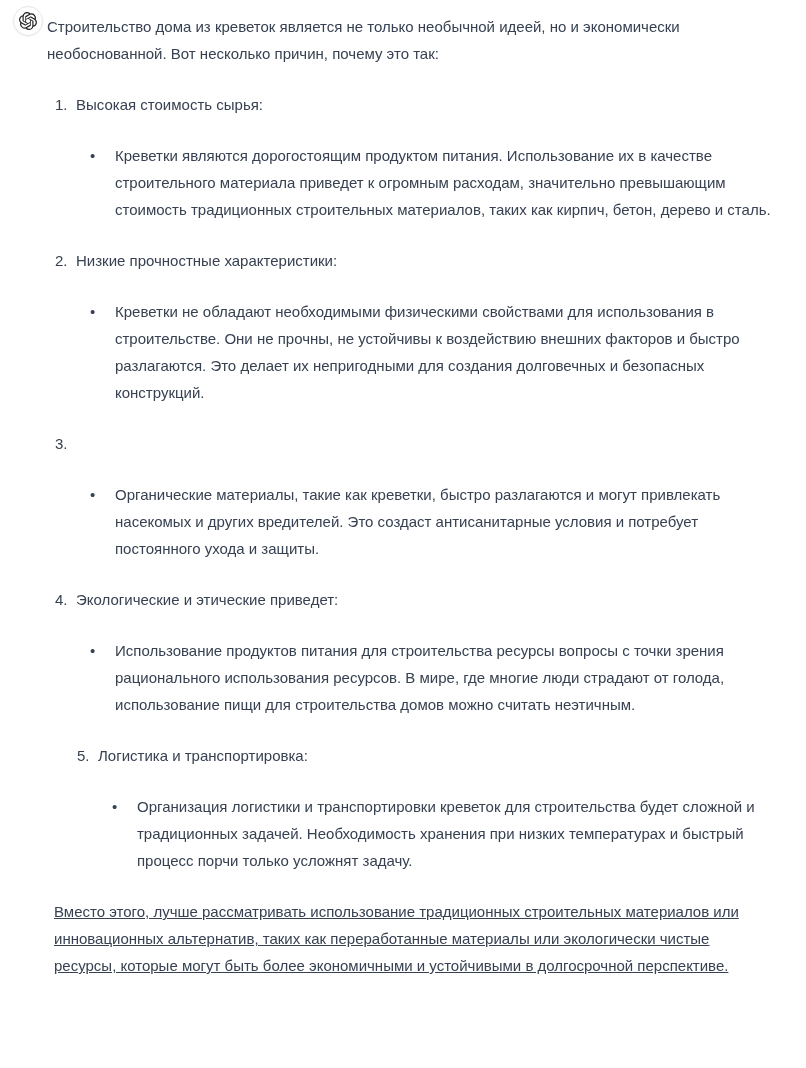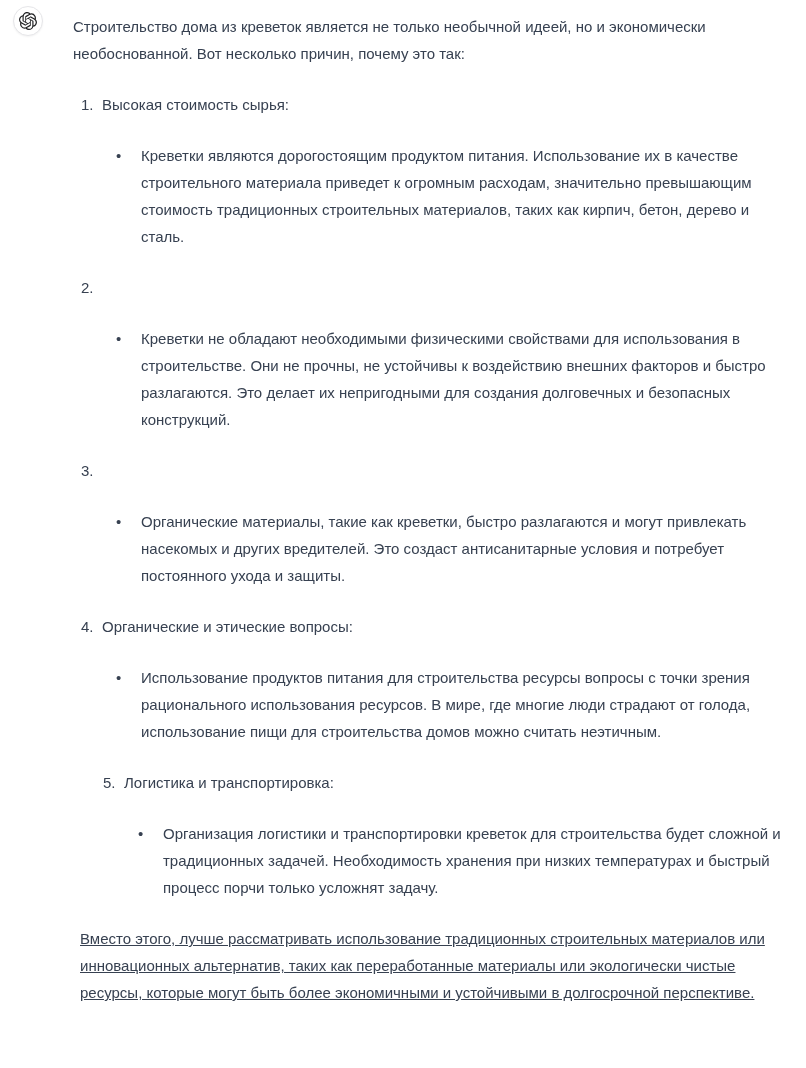--- a/index.html
+++ b/index.html
@@ -23,21 +23,21 @@
     border-radius: 50%;
     border: 1px solid #e6e6e9;
     background: #ffffff;
     display: flex;
     align-items: center;
     justify-content: center;
     box-shadow: 0 1px 2px rgba(0,0,0,0.05);
   }
   .avatar svg { width: 18px; height: 18px; display: block; }
   .content {
-    margin-left: 30px;
+    margin-left: 4px;
     padding-top: 7px;
     width: 725px;
     font-size: 15px;
     line-height: 27px;
   }
   .intro { margin: 0; }
   .list-header { display: flex; margin: 24px 0 0 8px; }
   .num { flex: 0 0 21px; }
   .title { font-weight: 400; }
   .bullet-row { display: flex; margin: 24px 0 0 43px; }
@@ -71,41 +71,42 @@
       </div>
       <div class="bullet-row">
         <span class="marker">•</span>
         <span class="bullet-text">Креветки являются дорогостоящим продуктом питания. Использование их в качестве строительного материала приведет к огромным расходам, значительно превышающим стоимость традиционных строительных материалов, таких как кирпич, бетон, дерево и сталь.</span>
       </div>
     </div>
 
     <div class="group">
       <div class="list-header">
         <span class="num">2.</span>
+        <span class="title">Низкие прочностные характеристики:</span>
       </div>
       <div class="bullet-row">
         <span class="marker">•</span>
         <span class="bullet-text">Креветки не обладают необходимыми физическими свойствами для использования в строительстве. Они не прочны, не устойчивы к воздействию внешних факторов и быстро разлагаются. Это делает их непригодными для создания долговечных и безопасных конструкций.</span>
       </div>
     </div>
 
     <div class="group">
       <div class="list-header">
         <span class="num">3.</span>
       </div>
       <div class="bullet-row">
         <span class="marker">•</span>
         <span class="bullet-text">Органические материалы, такие как креветки, быстро разлагаются и могут привлекать насекомых и других вредителей. Это создаст антисанитарные условия и потребует постоянного ухода и защиты.</span>
       </div>
     </div>
 
     <div class="group">
       <div class="list-header">
         <span class="num">4.</span>
-        <span class="title">Органические и этические вопросы:</span>
+        <span class="title">Экологические и этические приведет:</span>
       </div>
       <div class="bullet-row">
         <span class="marker">•</span>
         <span class="bullet-text">Использование продуктов питания для строительства ресурсы вопросы с точки зрения рационального использования ресурсов. В мире, где многие люди страдают от голода, использование пищи для строительства домов можно считать неэтичным.</span>
       </div>
     </div>
 
     <div class="group indented">
       <div class="list-header">
         <span class="num">5.</span>

